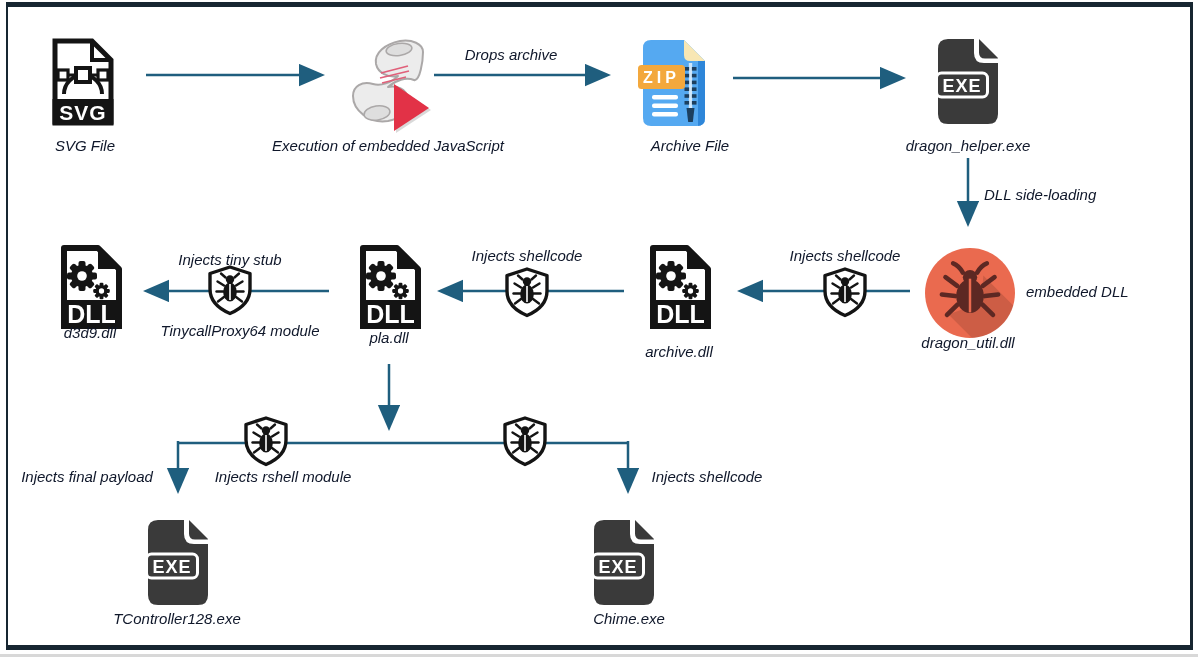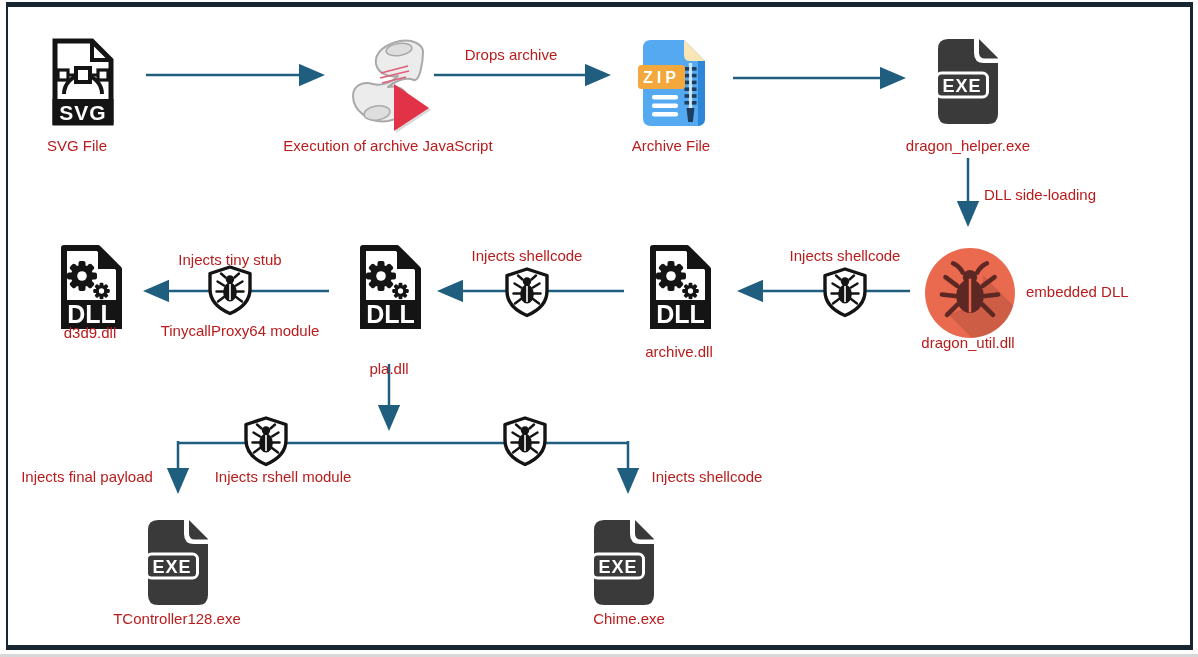--- a/index.html
+++ b/index.html
@@ -7,21 +7,21 @@
     position:relative;width:1198px;height:657px;background:#fff;overflow:hidden;
     font-family:"Liberation Sans",sans-serif;color:#1c1c1c;
   }
   .frame{
     position:absolute;left:6px;top:2px;right:5px;bottom:7px;
     border-style:solid;border-color:var(--frame,#172631);
     border-width:5px 3px 5px 2px;box-sizing:border-box;pointer-events:none;
   }
   .page-edge{position:absolute;left:0;right:0;bottom:0;height:3px;background:#d8d8d8;}
   .node-icon{position:absolute;}
-  .lbl{position:absolute;font-size:15px;line-height:18px;color:#b91c1c;white-space:nowrap;}
+  .lbl{position:absolute;font-size:15px;line-height:18px;color:#0f172a;white-space:nowrap;font-style:italic;}
   .ctr{transform:translateX(-50%);}
   .edges{position:absolute;left:0;top:0;width:1198px;height:657px;}
   .edge{stroke:var(--arrow,#1F5E7E);stroke-width:2.5;fill:none;}
   .ink-stroke{stroke:var(--ink,#141414);fill:none;}
   .ink-fill{fill:var(--ink,#141414);}
   .white-fill{fill:#fff;}
   svg text{font-family:"Liberation Sans",sans-serif;}
 </style>
 </head>
 <body>
@@ -106,35 +106,35 @@
     <path d="M5 4 H42 L61 23 V86 H5 Z" class="white-fill ink-stroke" style="stroke-width:5;stroke-linejoin:miter"></path>
     <path d="M42 4 V23 H61" class="ink-stroke" style="stroke-width:4"></path>
     <path d="M14 57 A 19 19 0 0 1 52 57" class="ink-stroke" style="stroke-width:4"></path>
     <path d="M13 38 H53" class="ink-stroke" style="stroke-width:3"></path>
     <rect x="8" y="33" width="10" height="10" class="white-fill ink-stroke" style="stroke-width:3.2"></rect>
     <rect x="48" y="33" width="10" height="10" class="white-fill ink-stroke" style="stroke-width:3.2"></rect>
     <rect x="26" y="31" width="14" height="14" class="white-fill ink-stroke" style="stroke-width:4"></rect>
     <rect x="2.5" y="62" width="61" height="25.5" class="ink-fill"></rect>
     <text x="33" y="82.5" text-anchor="middle" font-size="21" font-weight="bold" fill="#ffffff" letter-spacing="1">SVG</text>
   </svg>
-  <div class="lbl ctr" style="left:77px;top:137px">SVG File</div>
+  <div class="lbl ctr" style="left:85px;top:137px">SVG File</div>
 
   <svg class="node-icon" style="left:336px;top:36px" width="100" height="100" viewBox="0 0 100 100">
     <path d="M87 16 C87 8 76 3 64 5 C49 8 38 17 40 28 C42 37 52 42 62 40 C55 47 45 50 37 48 C26 45 17 50 17 60 C17 74 33 88 52 85 C67 82 75 72 72 62 C70 53 61 49 52 51 C60 44 70 41 78 44 C84 46 87 24 87 16 Z" style="fill:var(--script_gray,#ECECEC);stroke:var(--script_edge,#ABA8A8);stroke-width:2;stroke-linejoin:round"></path>
     <ellipse cx="63" cy="13.5" rx="13" ry="6" transform="rotate(-8 63 13.5)" style="fill:#dedede;stroke:var(--script_edge,#ABA8A8);stroke-width:1.5"></ellipse>
     <ellipse cx="41" cy="77" rx="13" ry="7" transform="rotate(-8 41 77)" style="fill:#dedede;stroke:var(--script_edge,#ABA8A8);stroke-width:1.5"></ellipse>
     <g style="stroke:#e0607a;stroke-width:1.8;fill:none">
       <path d="M45 37 L72 30"></path>
         <path d="M44 42 L73 35"></path>
         <path d="M46 47 L70 41"></path>
     </g>
     <polygon points="60,50 95,74 60,97" style="fill:rgba(0,0,0,0.15)"></polygon>
     <polygon points="58,48 93,72 58,95" style="fill:var(--script_red,#E23247)"></polygon>
   </svg>
-  <div class="lbl ctr" style="left:388px;top:137px">Execution of archive JavaScript</div>
+  <div class="lbl ctr" style="left:388px;top:137px">Execution of embedded JavaScript</div>
 
   <div class="lbl ctr" style="left:511px;top:46px">Drops archive</div>
 
   <svg class="node-icon" style="left:638px;top:37px" width="72" height="92" viewBox="0 0 72 92">
     <path d="M13 3 H46 L67 24 V81 Q67 89 59 89 H13 Q5 89 5 81 V11 Q5 3 13 3 Z" style="fill:var(--zip_blue,#55A9F1)"></path>
     <path d="M60 24 H67 V81 Q67 89 59 89 H60 Z" style="fill:var(--zip_blue_dark,#2E86D9)"></path>
     <path d="M46 3 L67 24 H52 Q46 24 46 18 Z" style="fill:var(--zip_fold,#F8E7B4)"></path>
     <rect x="50.8" y="26" width="3.4" height="52" style="fill:#cfe7fb"></rect>
     <g style="fill:var(--zipper_navy,#1C3F5F)">
       <rect x="46.5" y="30" width="4.6" height="3.6"></rect>
@@ -152,21 +152,21 @@
       <polygon points="48.5,71 56.5,71 54.8,85 50.2,85"></polygon>
     </g>
     <g style="fill:#ffffff">
       <rect x="14" y="58" width="26" height="4.5" rx="2"></rect>
       <rect x="14" y="66.5" width="26" height="4.5" rx="2"></rect>
       <rect x="14" y="75" width="26" height="4.5" rx="2"></rect>
     </g>
     <rect x="0" y="28" width="47" height="24" rx="3.5" style="fill:var(--zip_badge,#F3A83D)"></rect>
     <text x="23.5" y="45.5" text-anchor="middle" font-size="16" font-weight="bold" fill="#ffffff" letter-spacing="4">ZIP</text>
   </svg>
-  <div class="lbl ctr" style="left:671px;top:137px">Archive File</div>
+  <div class="lbl ctr" style="left:690px;top:137px">Archive File</div>
 
   <svg class="node-icon" style="left:935px;top:36px" width="66" height="90">
       <use href="#ic-exe"></use>
     </svg>
   <div class="lbl ctr" style="left:968px;top:137px">dragon_helper.exe</div>
 
   <div class="lbl" style="left:984px;top:186px">DLL side-loading</div>
 
   <svg class="node-icon" style="left:924px;top:247px" width="92" height="92" viewBox="0 0 90 90">
     <defs>
@@ -204,21 +204,21 @@
   <div class="lbl ctr" style="left:679px;top:343px">archive.dll</div>
 
   <div class="lbl ctr" style="left:527px;top:247px">Injects shellcode</div>
   <svg class="node-icon" style="left:503px;top:266px" width="48" height="52">
       <use href="#ic-shield-bug"></use>
     </svg>
 
   <svg class="node-icon" style="left:355px;top:243px" width="68" height="88">
       <use href="#ic-dll"></use>
     </svg>
-  <div class="lbl ctr" style="left:389px;top:360px">pla.dll</div>
+  <div class="lbl ctr" style="left:389px;top:329px">pla.dll</div>
 
   <div class="lbl ctr" style="left:230px;top:251px">Injects tiny stub</div>
   <svg class="node-icon" style="left:206px;top:264px" width="48" height="52">
       <use href="#ic-shield-bug"></use>
     </svg>
   <div class="lbl ctr" style="left:240px;top:322px">TinycallProxy64 module</div>
 
   <svg class="node-icon" style="left:56px;top:243px" width="68" height="88">
       <use href="#ic-dll"></use>
     </svg>

